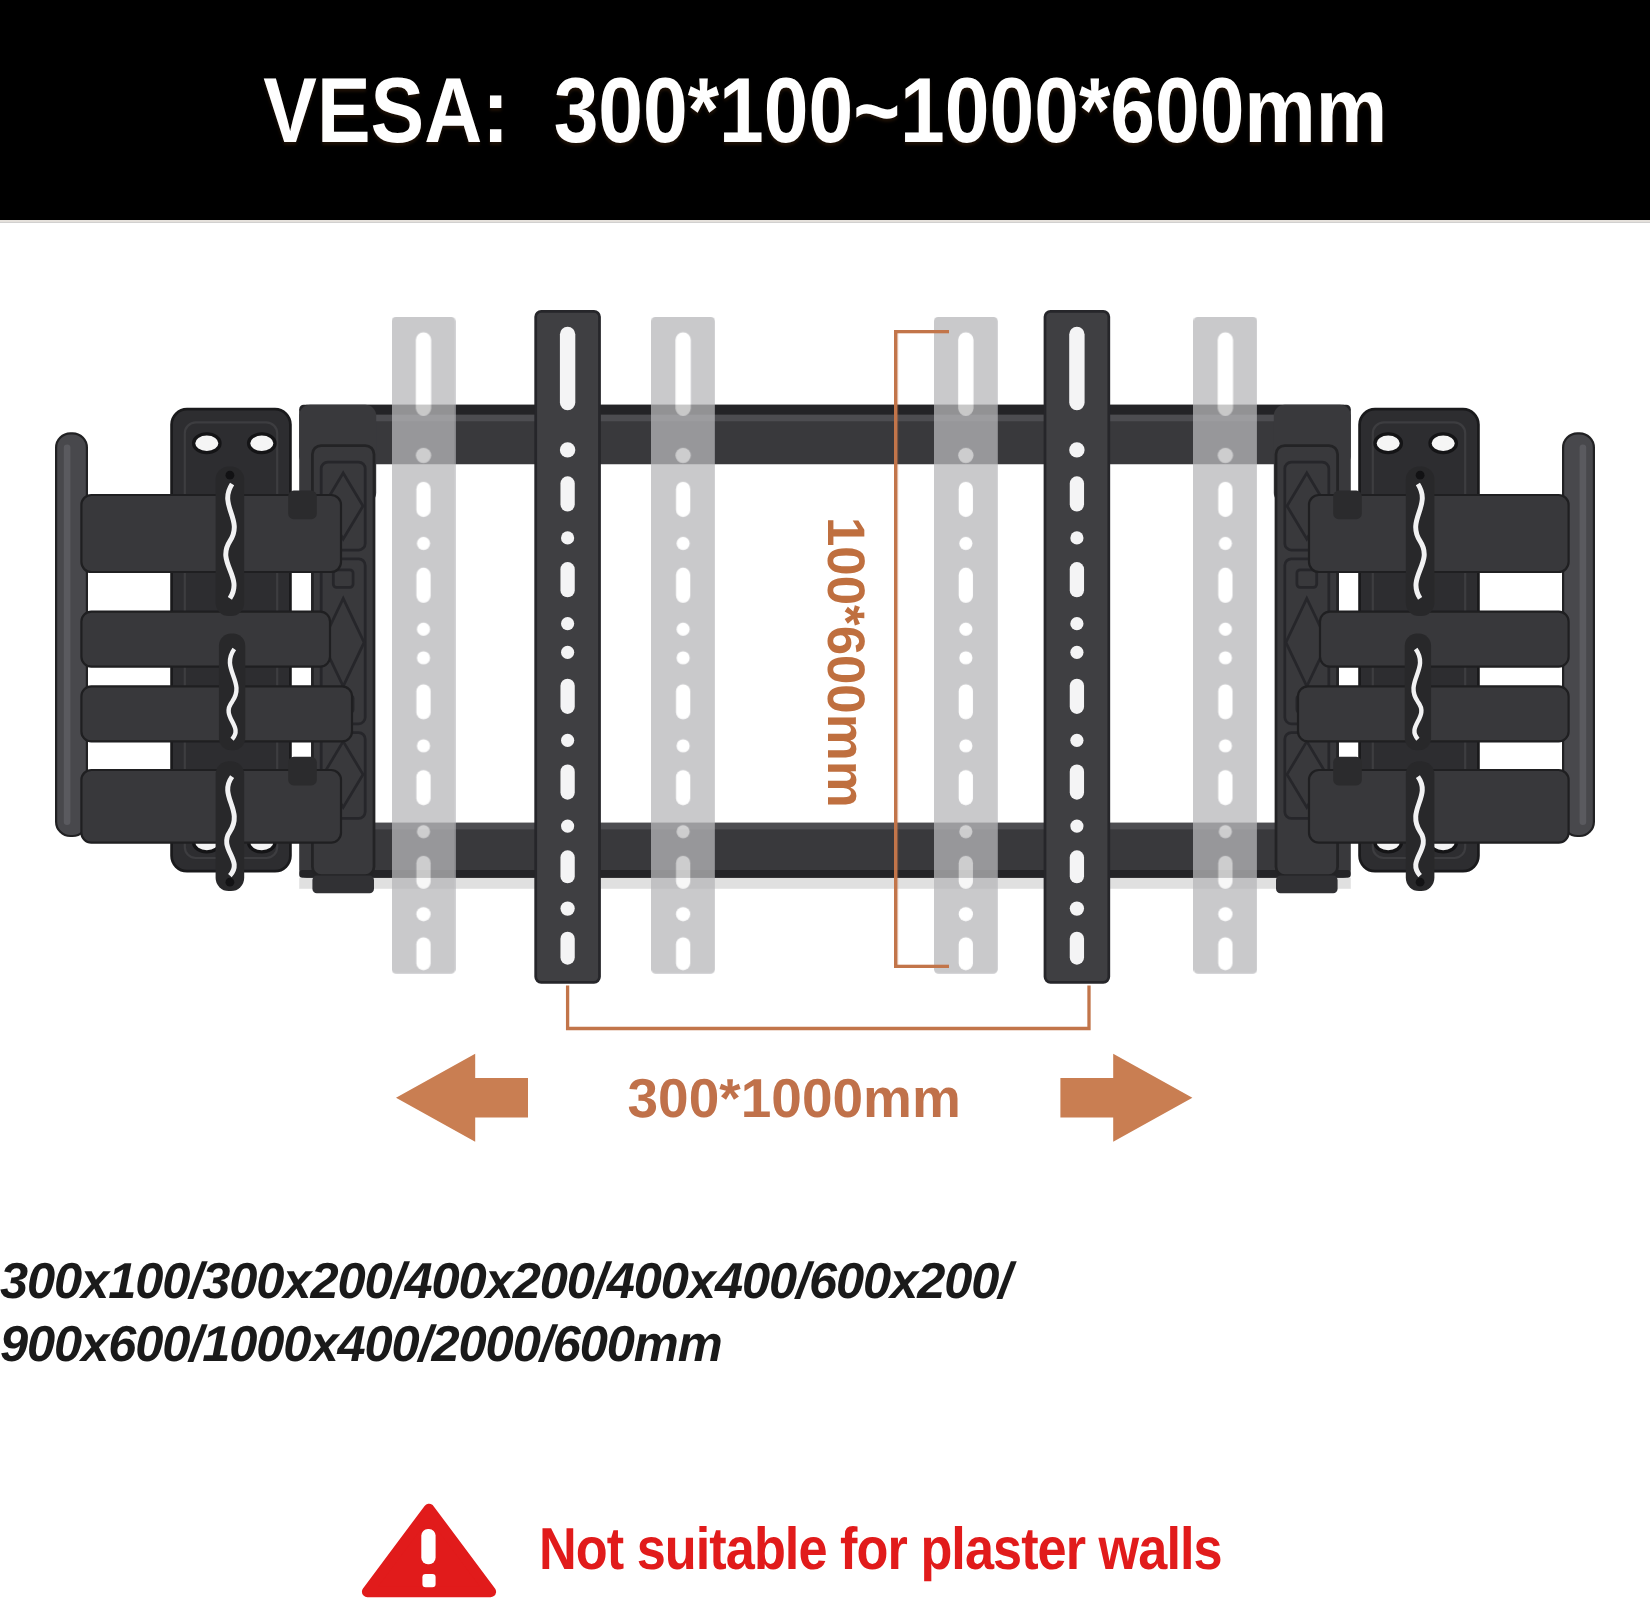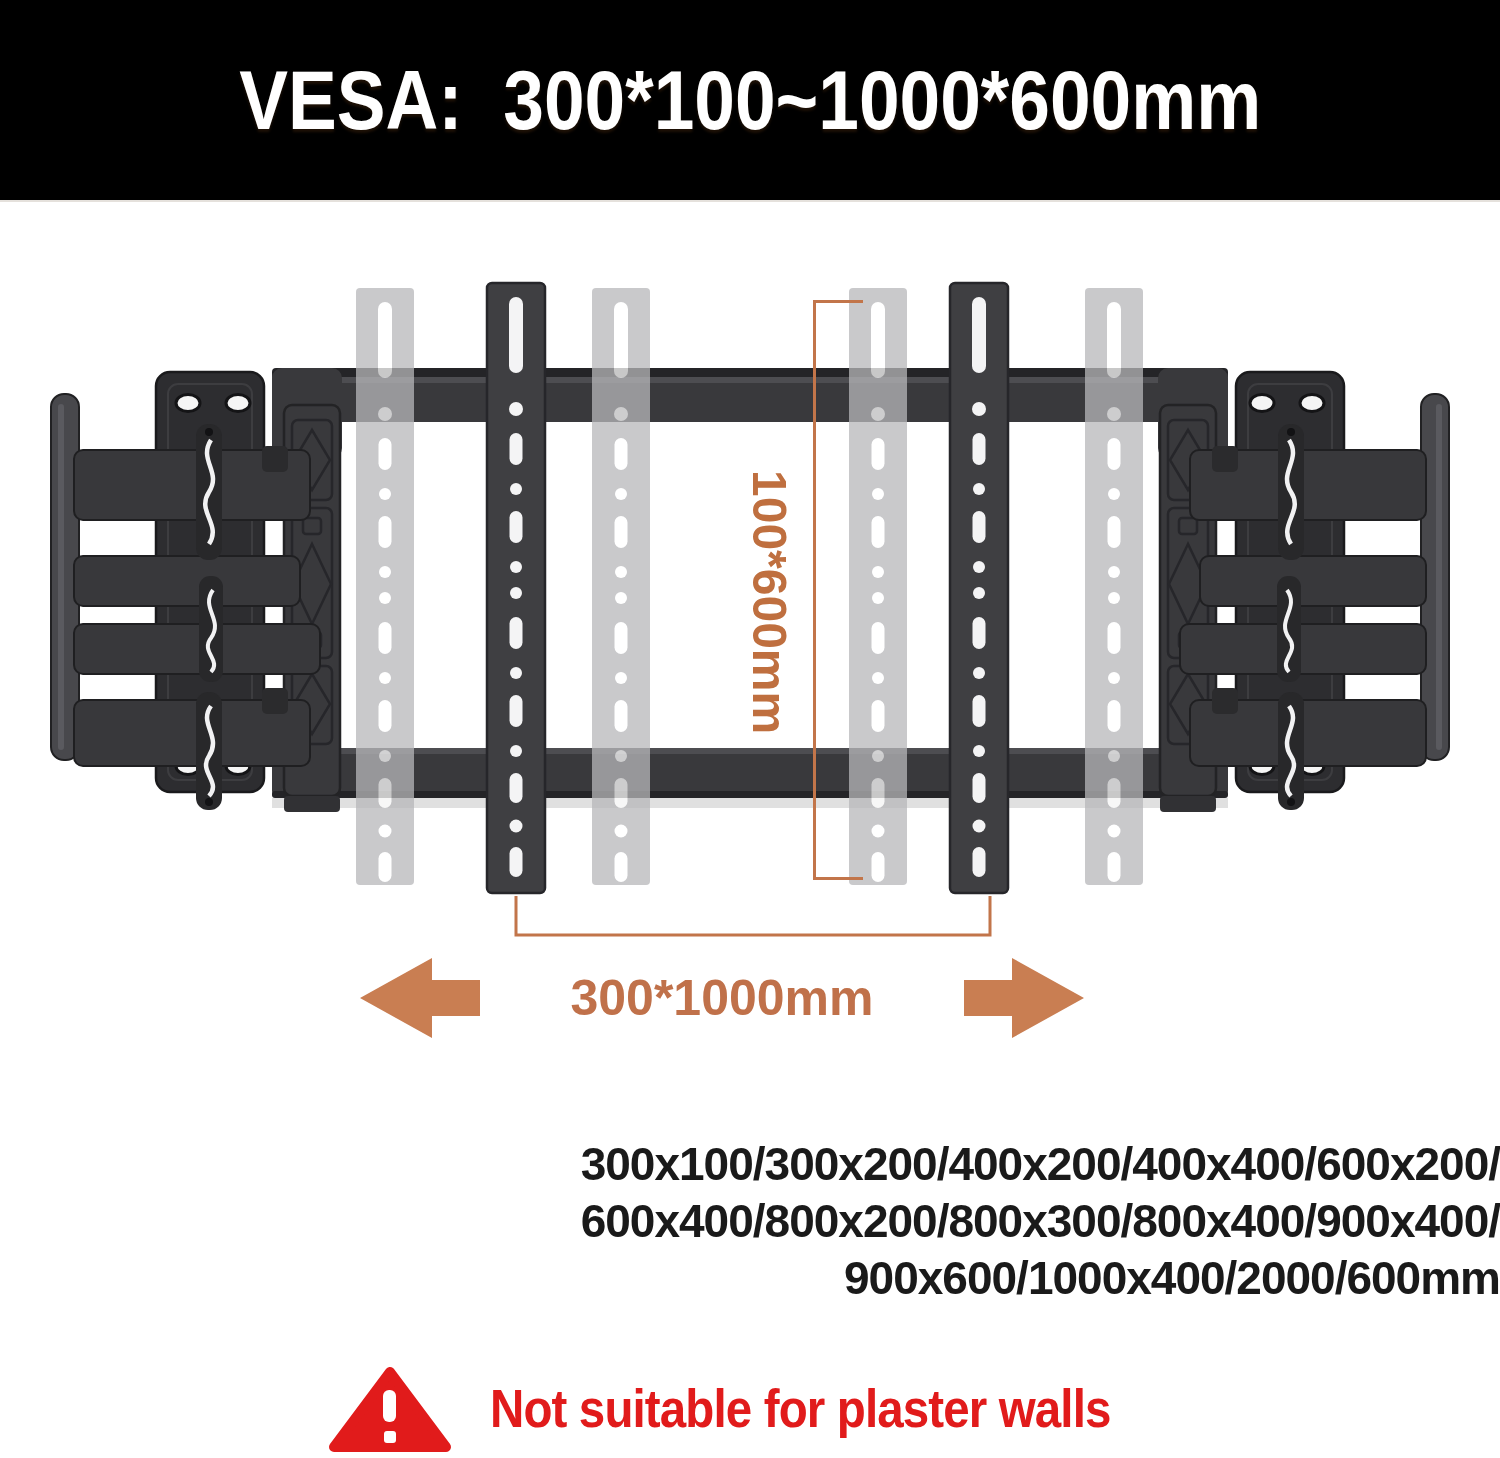--- a/index.html
+++ b/index.html
@@ -15,23 +15,24 @@
   }
   .banner-text{
     color:#ffffff;font-size:84px;font-weight:700;white-space:pre;
     letter-spacing:0px;transform:scaleX(0.87);transform-origin:center;
     text-shadow:0 3px 3px rgba(100,55,20,0.30);
   }
   
   .diagram-svg{position:absolute;left:0;top:0;width:1500px;height:1458px;}
   
   .vesa-list{
-    position:absolute;left:0;top:1136px;width:1500px;text-align:right;
+    position:absolute;left:0;top:1136px;width:1500px;text-align:left;
     color:#1a1a1a;font-size:46px;font-weight:700;line-height:57px;
     letter-spacing:-1px;
+    font-style:italic;
   }
   
   .warning-text{
     position:absolute;left:490px;top:1381px;height:54px;line-height:54px;
     color:#E11B1B;font-size:54px;font-weight:700;white-space:nowrap;
     transform:scaleX(0.88);transform-origin:left center;letter-spacing:-1px;
   }
 </style>
 </head>
 <body>
@@ -180,19 +181,18 @@
 
     <g>
       <path d="M390,1372 L446,1447 L334,1447 Z" fill="#E11B1B" stroke="#E11B1B" stroke-width="10" stroke-linejoin="round"></path>
       <rect x="383" y="1390" width="13" height="32" rx="6" fill="#FFFFFF"></rect>
       <rect x="384" y="1431" width="12" height="12" rx="3" fill="#FFFFFF"></rect>
     </g>
   </svg>
 
   <div class="vesa-list">
     <div>300x100/300x200/400x200/400x400/600x200/</div>
-    <div>600x400/800x200/800x300/800x400/900x400/</div>
     <div>900x600/1000x400/2000/600mm</div>
   </div>
 
   <div class="warning-text">Not suitable for plaster walls</div>
 
 </div>
 
 </body></html>

